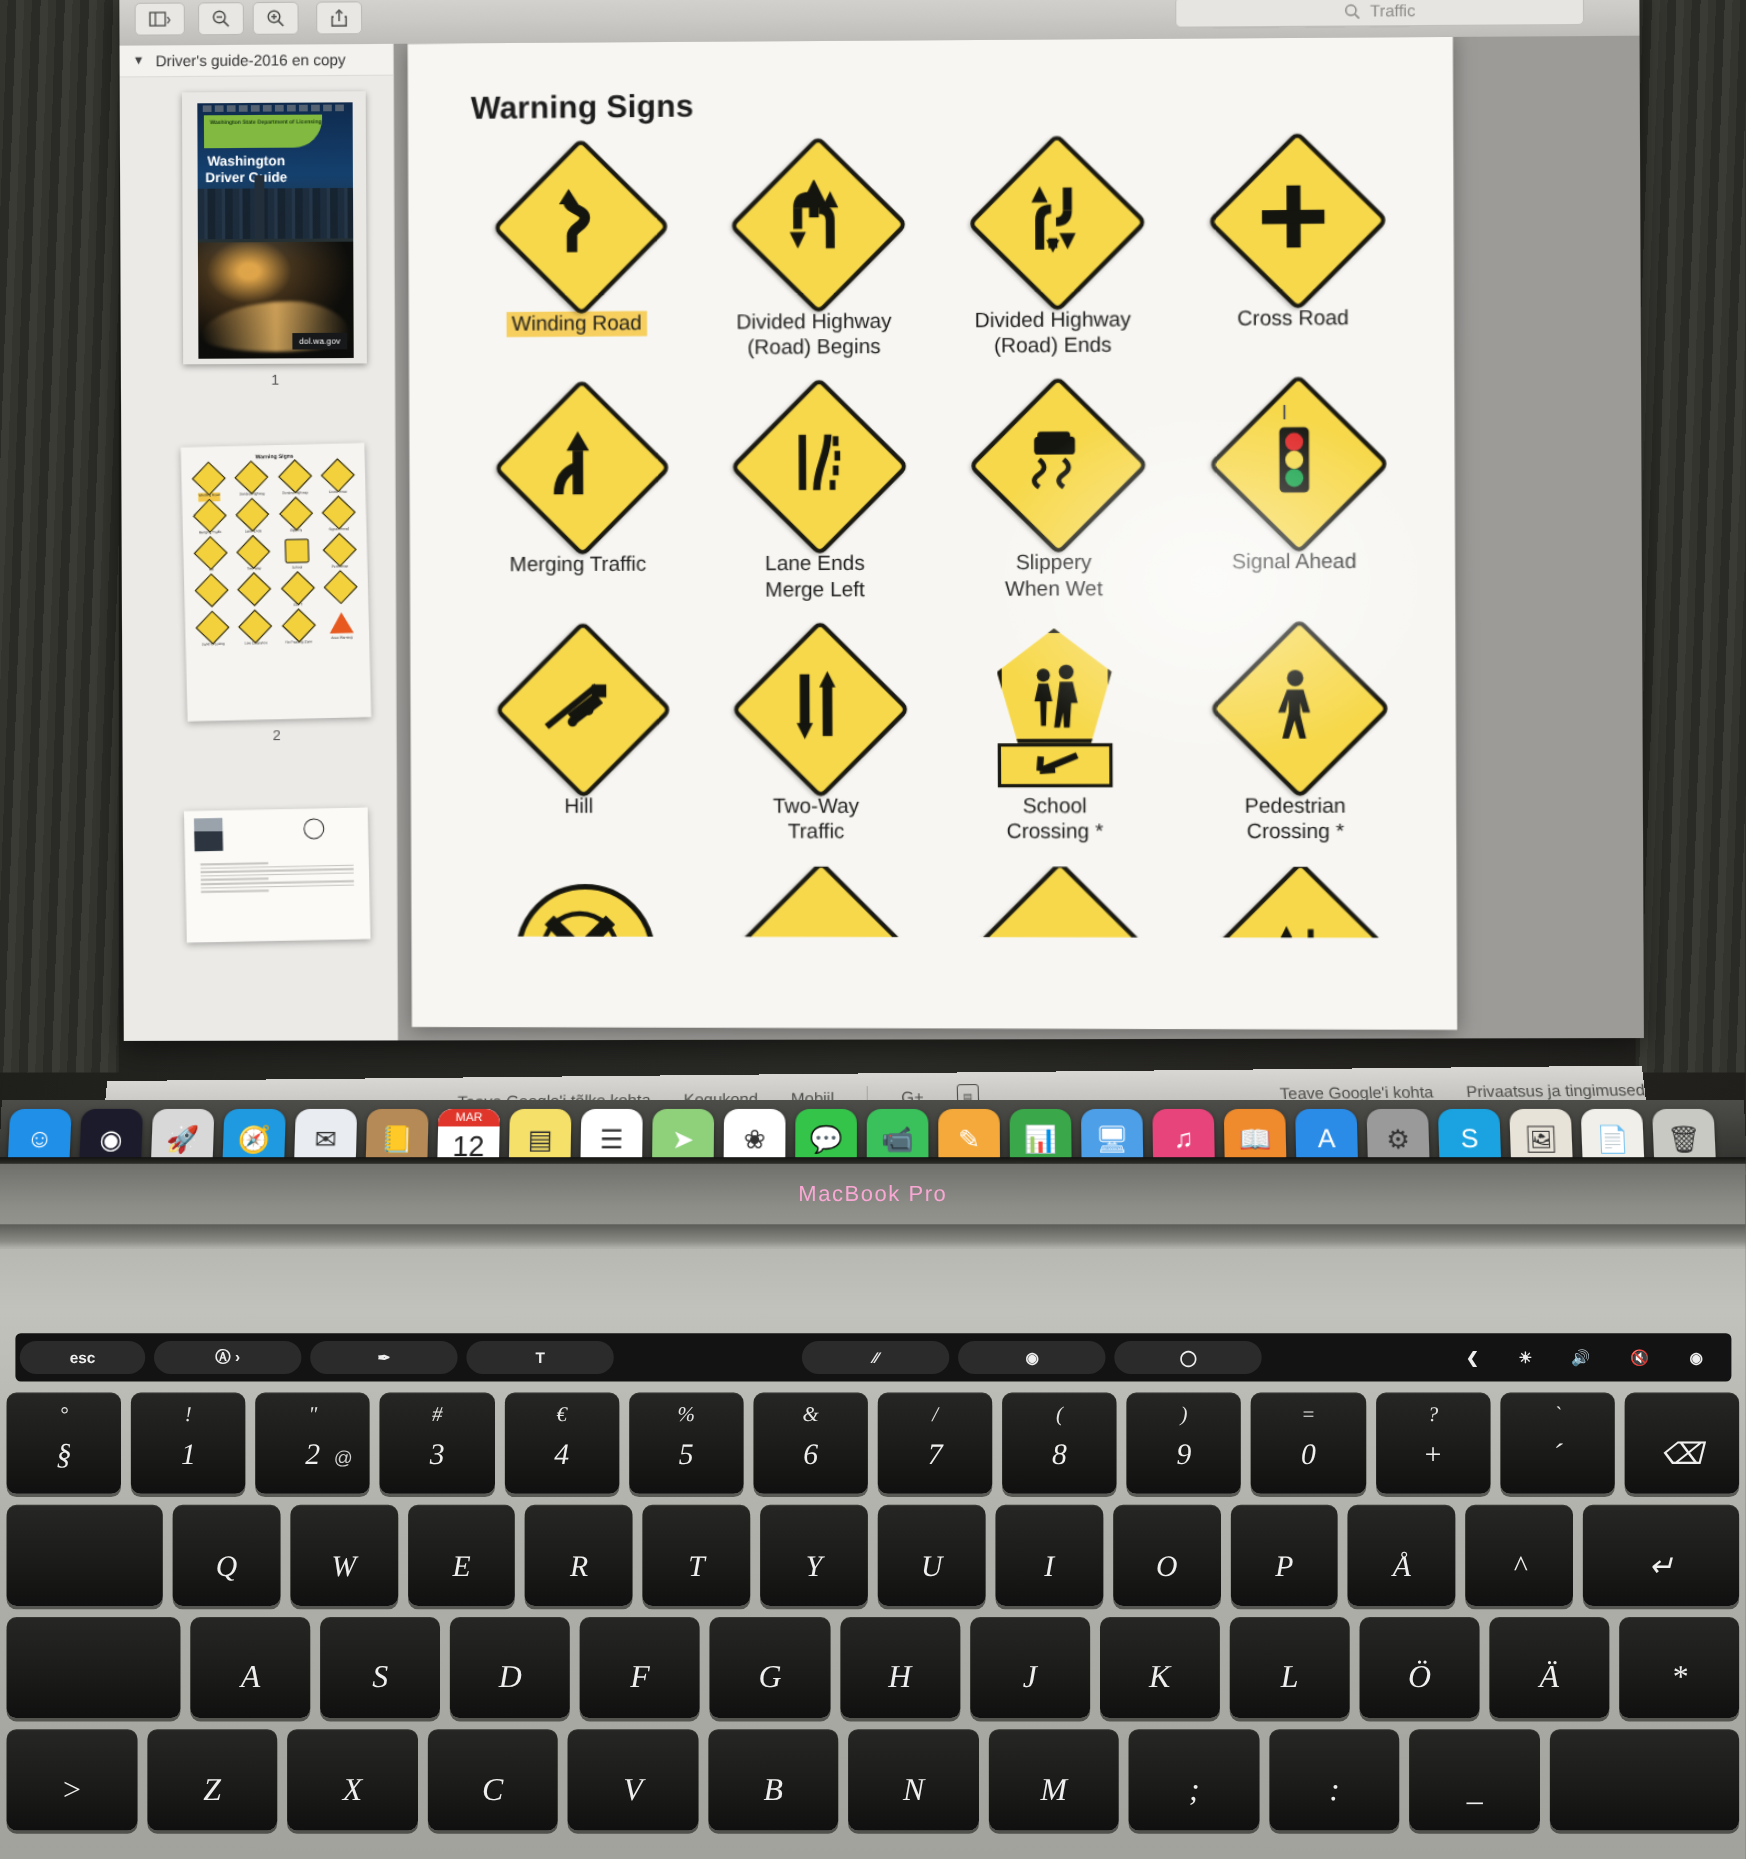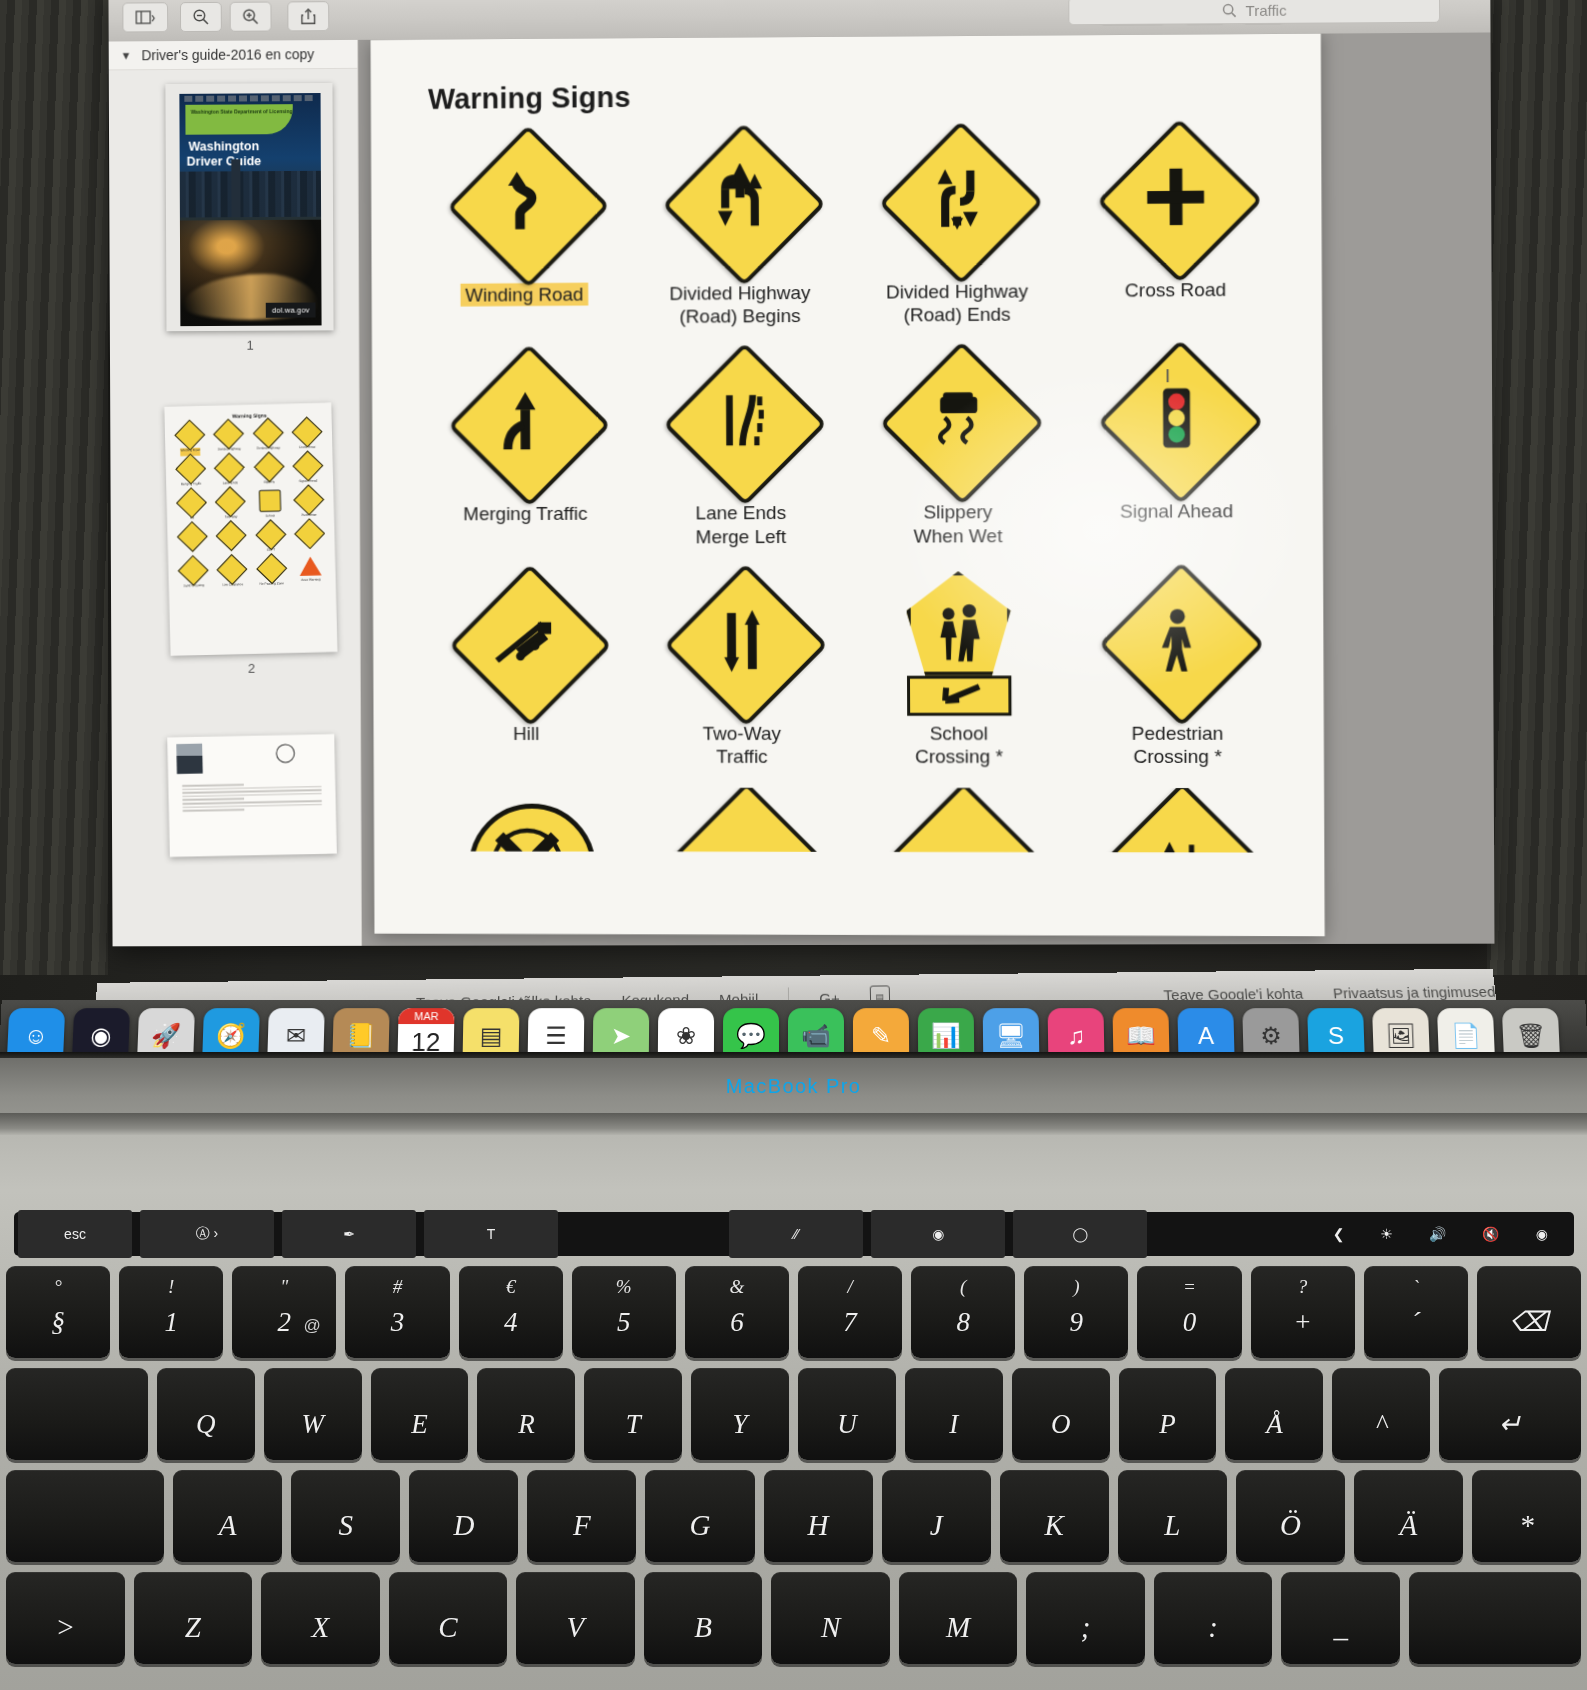--- a/index.html
+++ b/index.html
@@ -146,33 +146,33 @@
   .dk{width:56px;height:56px;border-radius:13px;flex:0 0 auto;position:relative;
       box-shadow:0 2px 5px rgba(0,0,0,.4);display:flex;align-items:center;justify-content:center;
       font-size:24px;color:#fff;overflow:hidden;}
 
   
   .chassis{position:absolute;left:0;top:1058px;width:1587px;height:632px;
       background:linear-gradient(180deg,#6f6f6b 0%,#8d8d88 6%,#a3a39d 16%,#9a9a94 40%,#8e8e88 100%);}
   .hinge{position:absolute;left:0;top:1052px;width:1587px;height:16px;
       background:linear-gradient(180deg,#131311,#3a3a36 55%,#6e6e69);}
   .brand{position:absolute;left:0;top:1075px;width:100%;text-align:center;
-      font-size:20px;color:#0ea5e9;letter-spacing:1.4px;}
+      font-size:20px;color:#f9a8d4;letter-spacing:1.4px;}
   .lid-edge{position:absolute;left:0;top:1113px;width:1587px;height:22px;
       background:linear-gradient(180deg,#5b5b57,#8a8a85 70%,#b3b3ad);}
   .deck{position:absolute;left:0;top:1135px;width:1587px;height:555px;
       background:linear-gradient(180deg,#b8b8b2 0%,#c2c2bc 10%,#b0b0aa 48%,#a2a29c 100%);}
 
   
   .touchbar{position:absolute;left:14px;top:1212px;width:1560px;height:44px;
       background:#131313;border-radius:5px;display:flex;align-items:center;
       color:#f1f1f1;font-size:15px;}
-  .tbk{height:48px;margin:0 4px;border-radius:3px;background:#2b2b2b;
+  .tbk{height:30px;margin:0 4px;border-radius:15px;background:#2b2b2b;
       display:flex;align-items:center;justify-content:center;gap:7px;color:#eee;
-      padding:0 14px;font-size:14px;}
+      padding:0 14px;font-size:14px;font-weight:bold;}
   .tbk.plain{background:transparent;}
   .tbflex{flex:1;}
 
   
   .kbd{position:absolute;left:0;top:1266px;width:1587px;height:424px;}
   .krow{display:flex;gap:9px;padding:0 6px;box-sizing:border-box;margin-bottom:10px;}
   .key{height:92px;border-radius:9px;flex:1 1 0;
       background:linear-gradient(180deg,#262624 0%,#1a1a18 60%,#101010 100%);
       box-shadow:0 3px 0 rgba(0,0,0,.5),inset 0 1px 0 rgba(255,255,255,.07);
       color:#efefef;position:relative;}

